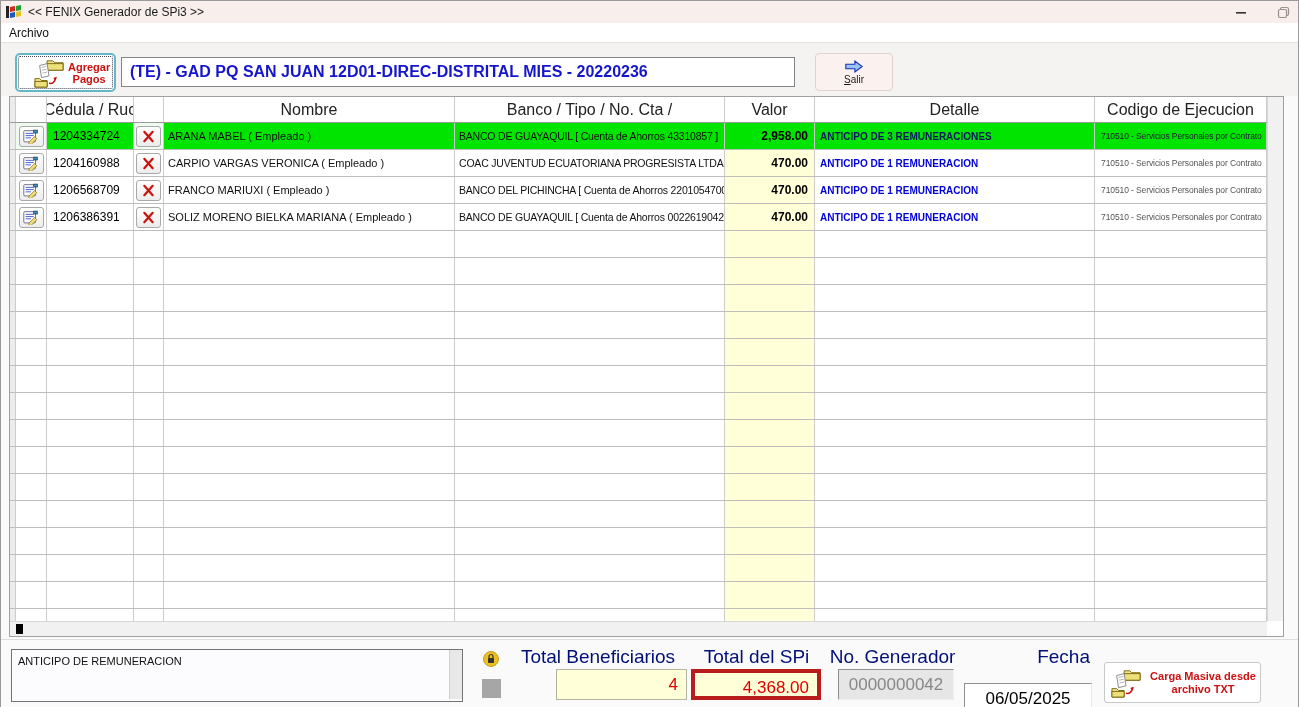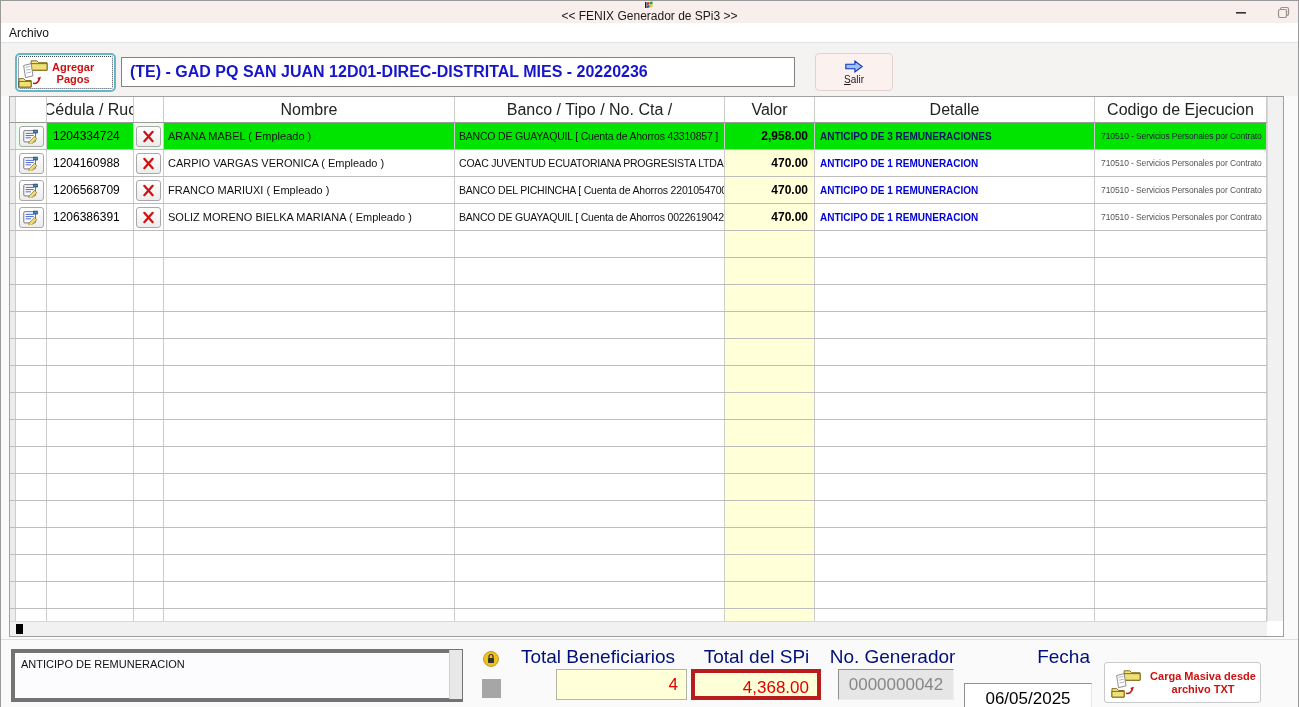--- a/index.html
+++ b/index.html
@@ -1,35 +1,35 @@
 <!DOCTYPE html>
 <html><head>
 <meta charset="utf-8">
 <style>
   * { margin:0; padding:0; box-sizing:border-box; }
   html,body { width:1299px; height:707px; overflow:hidden; }
   body { font-family:"Liberation Sans", sans-serif; background:#fbfafa; position:relative; }
   .window { position:absolute; inset:0; border:1px solid #9a9a9a; background:#fbfafa; }
 
   
-  .titlebar { position:absolute; left:0; top:0; width:100%; height:22px; background:#f8efec; display:flex; align-items:center;flex-direction:column; }
+  .titlebar { position:absolute; left:0; top:0; width:100%; height:22px; background:#f8efec; display:flex; align-items:center; }
   .app-icon { width:16px; height:16px; margin:0 6px 0 5px; }
   .win-title { font-size:12px; color:#1a1a1a; }
   .win-btns { position:absolute; right:6px; top:0; height:22px; display:flex; align-items:center; gap:24px; }
   .win-btn { width:18px; height:18px; display:flex; align-items:center; justify-content:center; cursor:default; }
 
   
   .menubar { position:absolute; left:0; top:22px; width:100%; height:20px; background:#ffffff; border-bottom:1px solid #e4e2e1; }
   .menu-item { display:inline-block; font-size:12px; color:#111; padding:3px 8px 0 8px; }
 
   
   .toolbar { position:absolute; left:0; top:42px; width:100%; height:53px; background:#f5f3f2; }
   .btn-agregar { position:absolute; left:14px; top:10px; width:101px; height:39px; background:#ffffff;
      border:2px solid #62b8c6; border-radius:5px; outline:1px dotted #445; outline-offset:-4px;
-     display:flex; align-items:center; justify-content:flex-start; padding-left:0; gap:3px; cursor:pointer; }
+     display:flex; align-items:center; justify-content:flex-start; padding-left:16px; gap:3px; cursor:pointer; }
   .btn-agregar .lbl { color:#cc1111; font-weight:bold; font-size:11px; line-height:12px; text-align:center; }
   .btn-agregar .lbl .l1::first-letter, .btn-carga .lbl .l1::first-letter, .btn-salir .s-lbl::first-letter { text-decoration:underline; }
   .title-field { position:absolute; left:120px; top:14px; width:674px; height:30px; background:#ffffff;
      border:1px solid #828282; font-size:16px; font-weight:bold; color:#1515cc; line-height:28px; padding-left:8px;
      white-space:nowrap; overflow:hidden; }
   .btn-salir { position:absolute; left:814px; top:10px; width:78px; height:38px; background:#fbf1ef;
      border:1px solid #e2d2cd; border-radius:4px; display:flex; flex-direction:column; align-items:center;
      justify-content:center; gap:1px; cursor:pointer; }
   .btn-salir .s-lbl { font-size:10px; color:#1a1a1a; display:block; }
 
@@ -58,21 +58,21 @@
   .grid-row.selected .c-cod { background:#00e400; color:#223; }
   .grid-row.selected .c-icon, .grid-row.selected .c-del { background:#eefbee; }
   .mini-btn { width:25px; height:21px; background:linear-gradient(#ffffff,#ececec); border:1px solid #a8a8a8; border-radius:3px;
      display:flex; align-items:center; justify-content:center; cursor:pointer; padding:0; }
   .vscroll { position:absolute; right:0; top:0; width:16px; height:524px; background:#f1f1f1; border-left:1px solid #d7d7d7; }
   .hscroll { position:absolute; left:0; top:524px; width:1257px; height:15px; background:#f1f1f1; border-top:1px solid #d7d7d7; }
   .hthumb { position:absolute; left:6px; top:2px; width:7px; height:10px; background:#000; }
 
   
   .footer { position:absolute; left:0; top:638px; width:100%; height:69px; background:#fafafa; border-top:1px solid #e0dedd; }
-  .memo { position:absolute; left:10px; top:9px; width:452px; height:53px; background:#fcfcfe; border:4px solid #737373; font-size:11px; color:#111; padding:5px 20px 0 6px; }
+  .memo { position:absolute; left:10px; top:9px; width:452px; height:53px; background:#fcfcfe; border:1px solid #737373; font-size:11px; color:#111; padding:5px 20px 0 6px; }
   .memo-scroll { position:absolute; right:1px; top:1px; width:13px; height:49px; background:#e8e8e8; border-left:1px solid #d0d0d0; }
   .lock-wrap { position:absolute; left:482px; top:11px; width:16px; height:16px; }
   .gray-square { position:absolute; left:481px; top:39px; width:19px; height:19px; background:#a6a6a6; }
   .f-label { position:absolute; top:6px; font-size:19px; color:#001078; text-align:center; white-space:nowrap; }
   .lbl-benef { left:507px; width:180px; }
   .lbl-spi   { left:690px; width:131px; }
   .lbl-ref   { left:826px; width:131px; }
   .lbl-fecha { left:963px; width:128px; text-align:right; padding-right:2px; }
   .f-field { position:absolute; top:29px; height:31px; font-size:17px; line-height:29px; }
   .fld-benef { left:555px; width:131px; background:#ffffd8; border:1px solid #b4b4a4; color:#e00000; text-align:right; padding-right:8px; }

